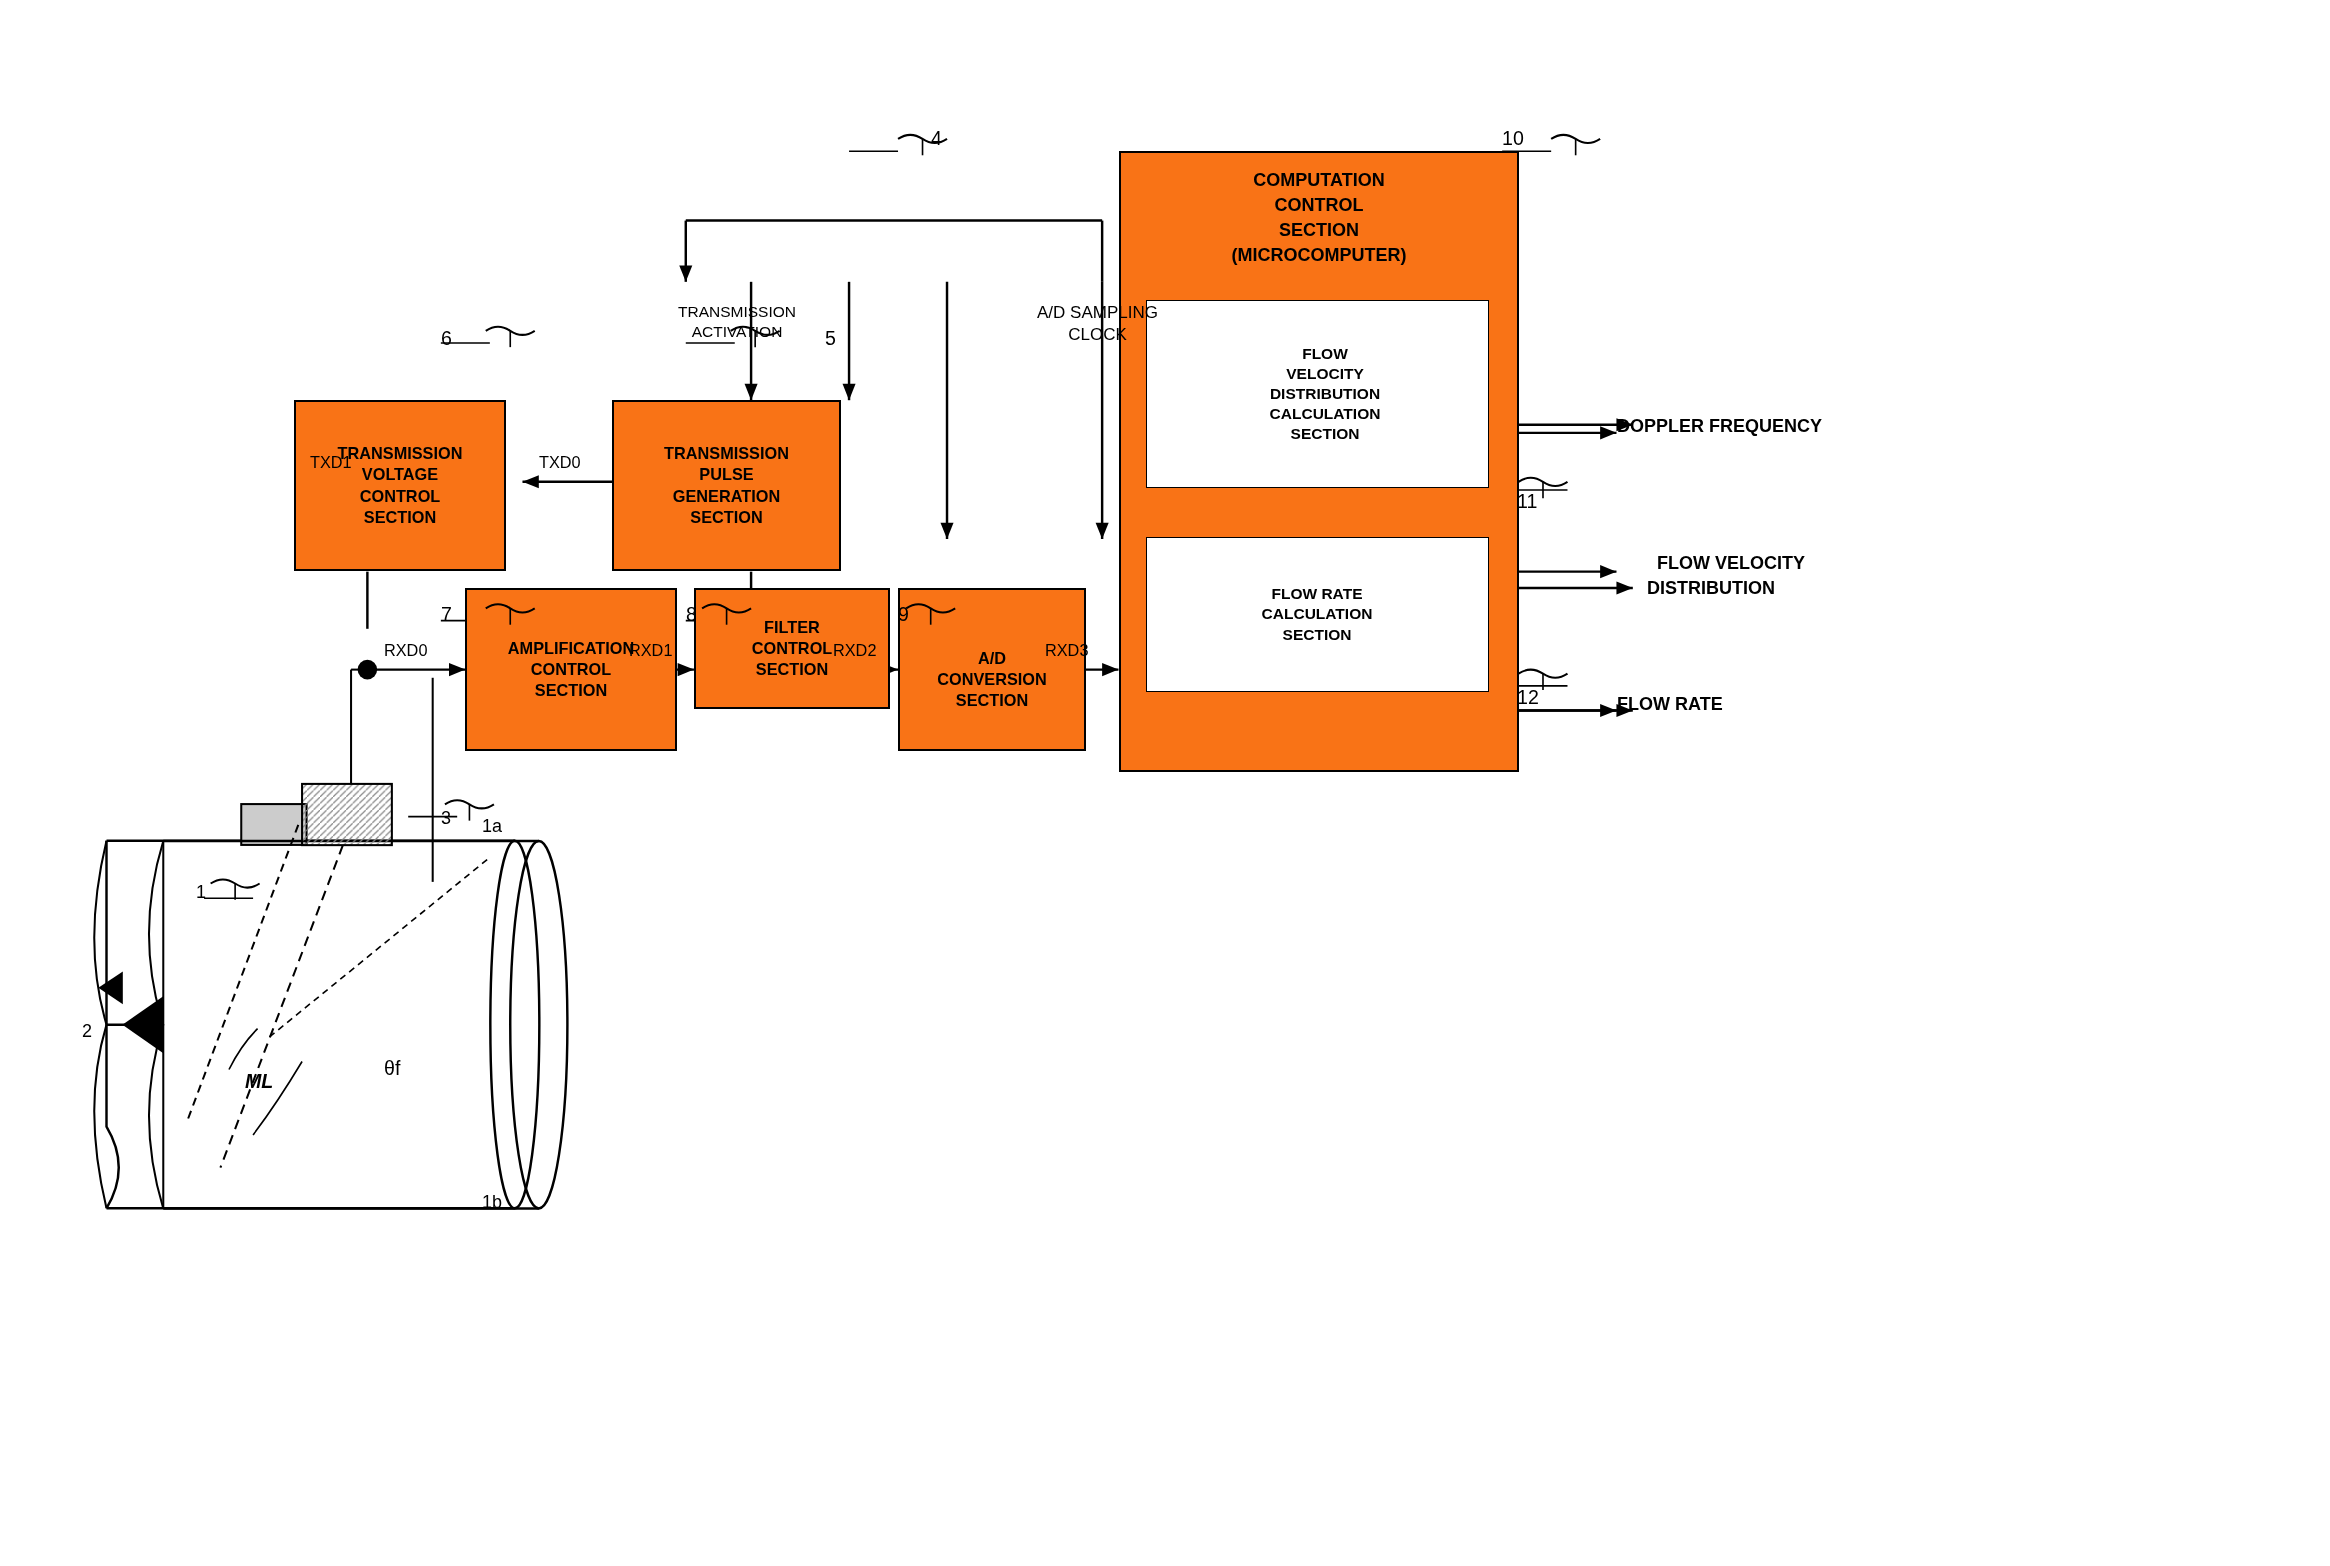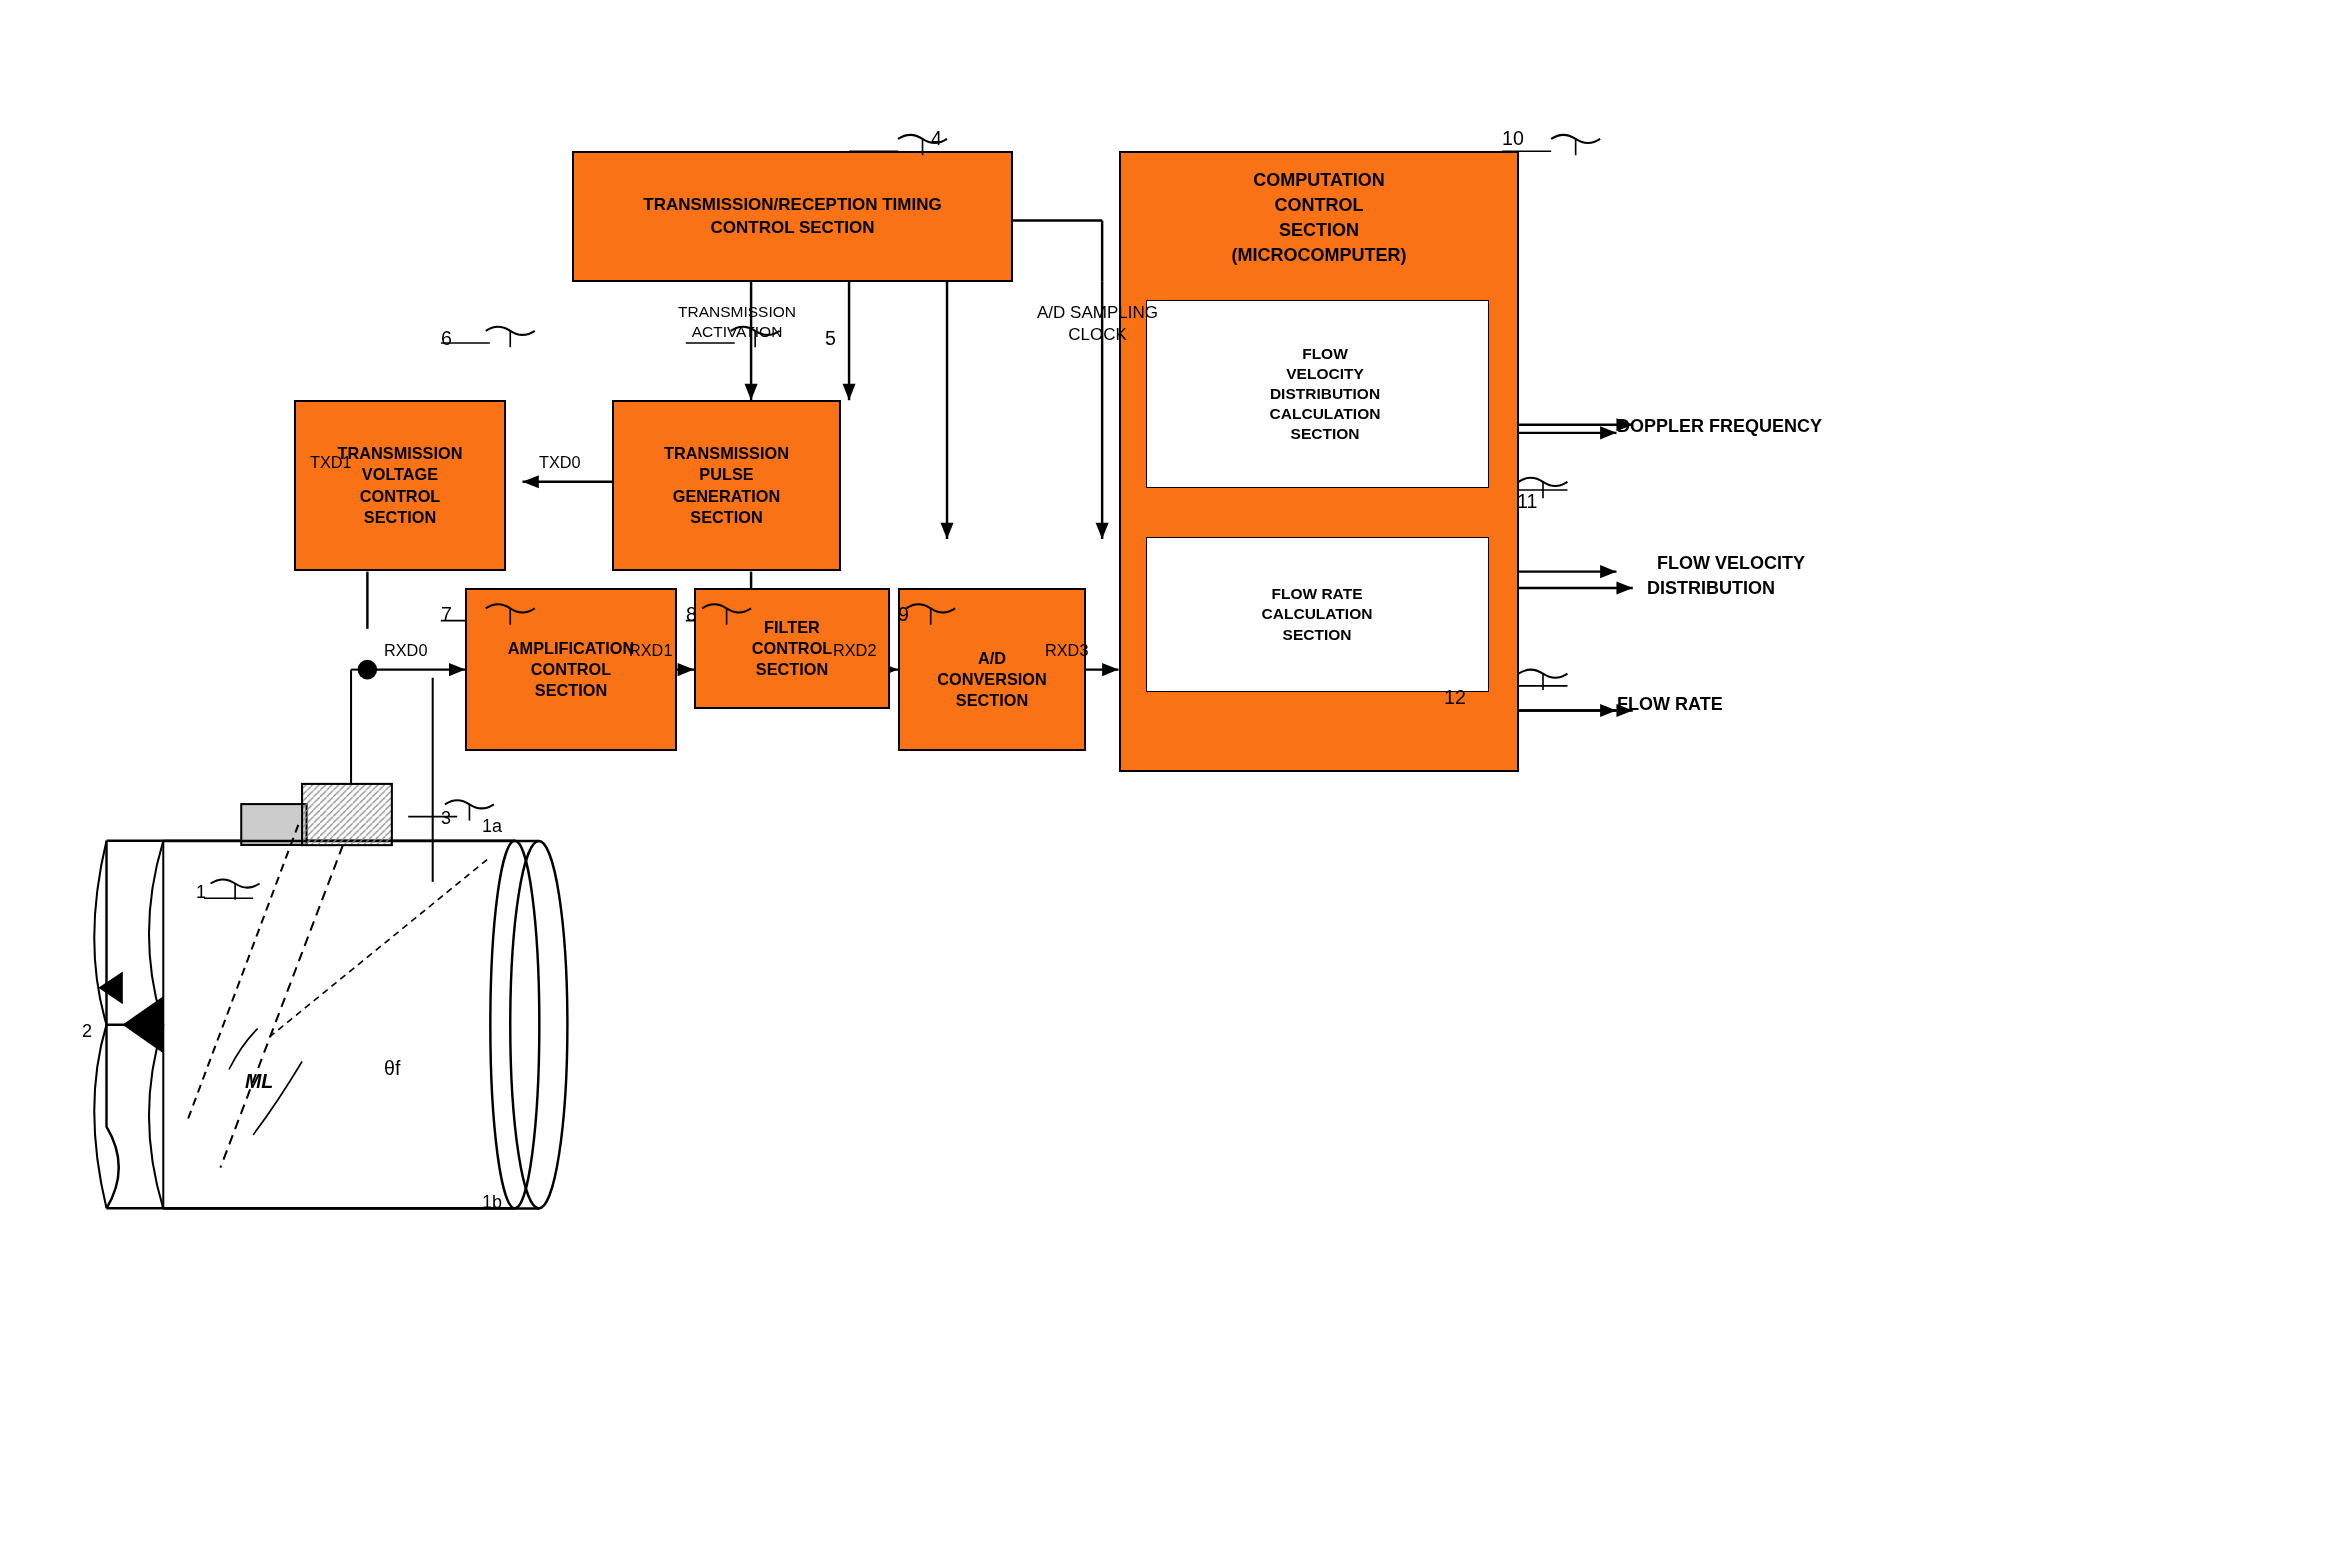--- a/index.html
+++ b/index.html
@@ -148,24 +148,20 @@
 
     <line x1="1350" y1="345" x2="1350" y2="660" stroke="#000" stroke-width="3"></line>
     <polygon points="1350,660 1342,640 1358,640" fill="#000"></polygon>
 
     <line x1="840" y1="270" x2="1350" y2="270" stroke="#000" stroke-width="3"></line>
     <line x1="840" y1="270" x2="840" y2="345" stroke="#000" stroke-width="3"></line>
     <polygon points="840,345 832,325 848,325" fill="#000"></polygon>
     <line x1="1350" y1="270" x2="1350" y2="345" stroke="#000" stroke-width="3"></line>
   </svg>
 
-  <div class="block" style="left:572px; top:151px; width:441px; height:131px;">
-    <span style="white-space:pre-line; font-size:17px;">TRANSMISSION/RECEPTION TIMING
-CONTROL SECTION</span>
-  </div>
 
   <div class="block" style="left:294px; top:400px; width:212px; height:171px;">
     <span style="white-space:pre-line; font-size:16.3px;">TRANSMISSION
 VOLTAGE
 CONTROL
 SECTION</span>
   </div>
 
   <div class="block" style="left:612px; top:400px; width:229px; height:171px;">
     <span style="white-space:pre-line; font-size:16.3px;">TRANSMISSION
@@ -279,21 +275,21 @@
   </div>
   <div class="ref-num" style="left:686px; top:603px;">
     <span>8</span>
   </div>
   <div class="ref-num" style="left:898px; top:603px;">
     <span>9</span>
   </div>
   <div class="ref-num" style="left:1517px; top:490px;">
     <span>11</span>
   </div>
-  <div class="ref-num" style="left:1444px; top:686px;">
+  <div class="ref-num" style="left:1517px; top:686px;">
     <span>12</span>
   </div>
 
   <svg style="position:absolute; left:82px; top:759px; width:490px; height:572px;" viewBox="0 0 600 700" width="490" height="572">
 
     <path d="M 30,100 L 30,450 Q 60,500 30,550" stroke="#000" stroke-width="3" fill="none"></path>
 
     <polygon points="20,280 50,260 50,300" fill="#000"></polygon>
 
     <line x1="30" y1="100" x2="530" y2="100" stroke="#000" stroke-width="3"></line>

